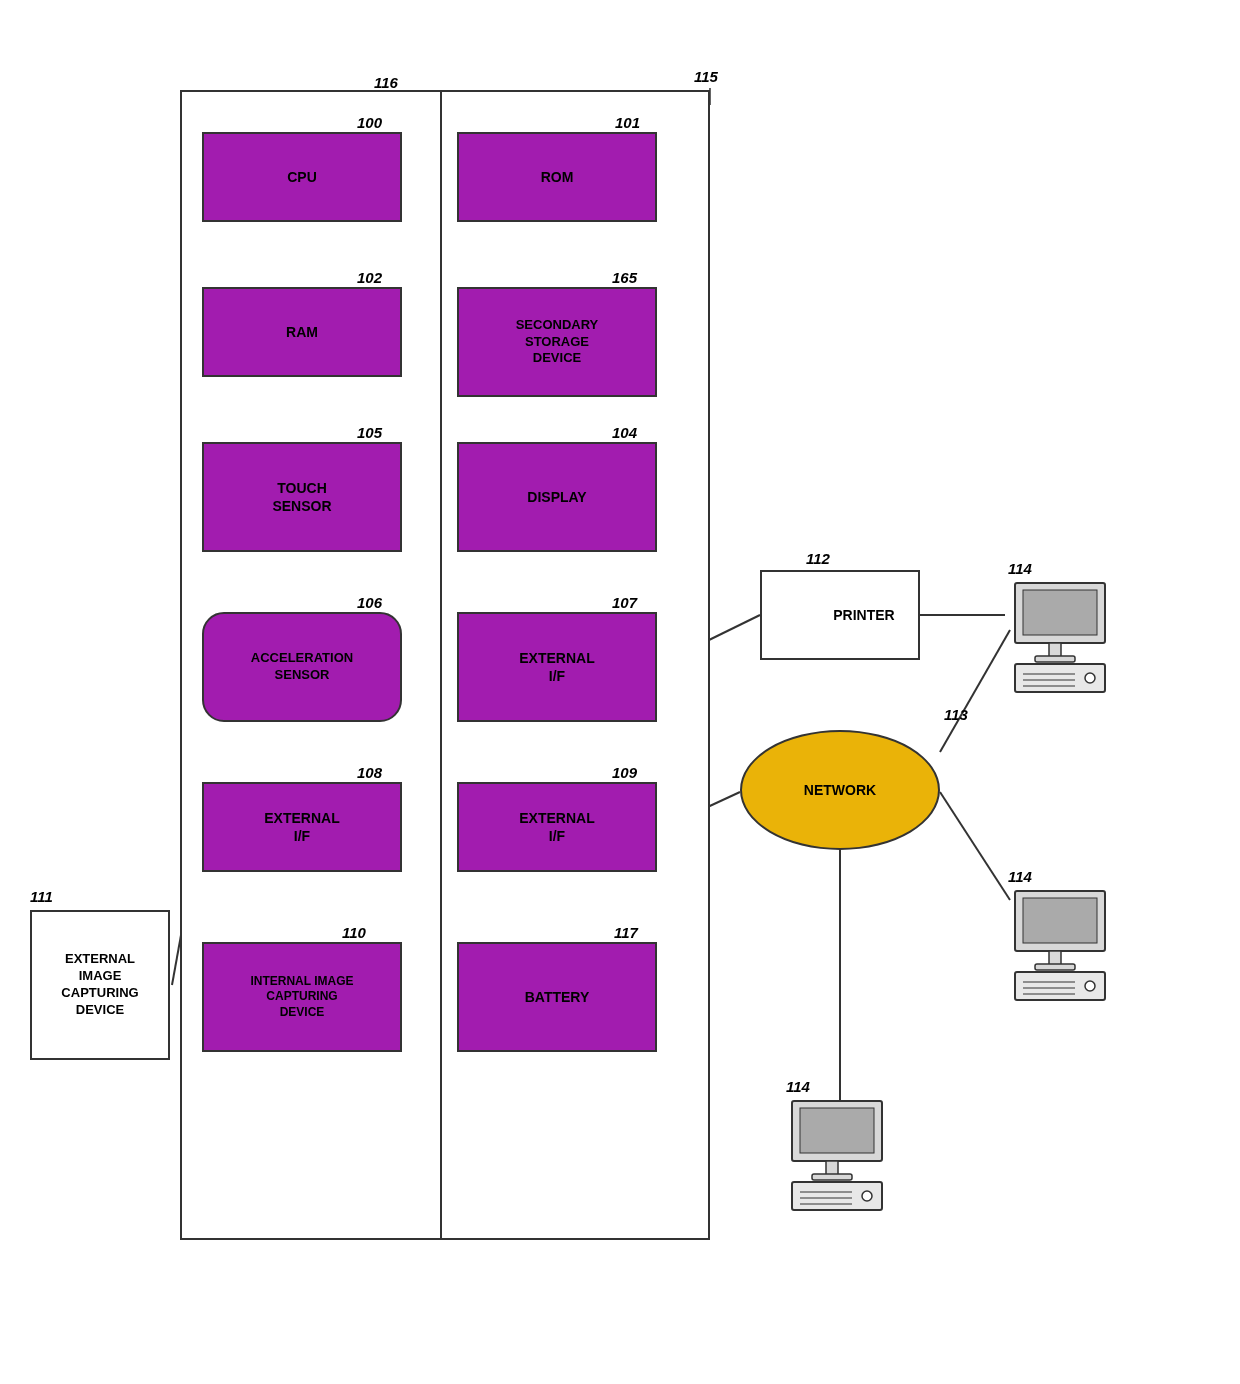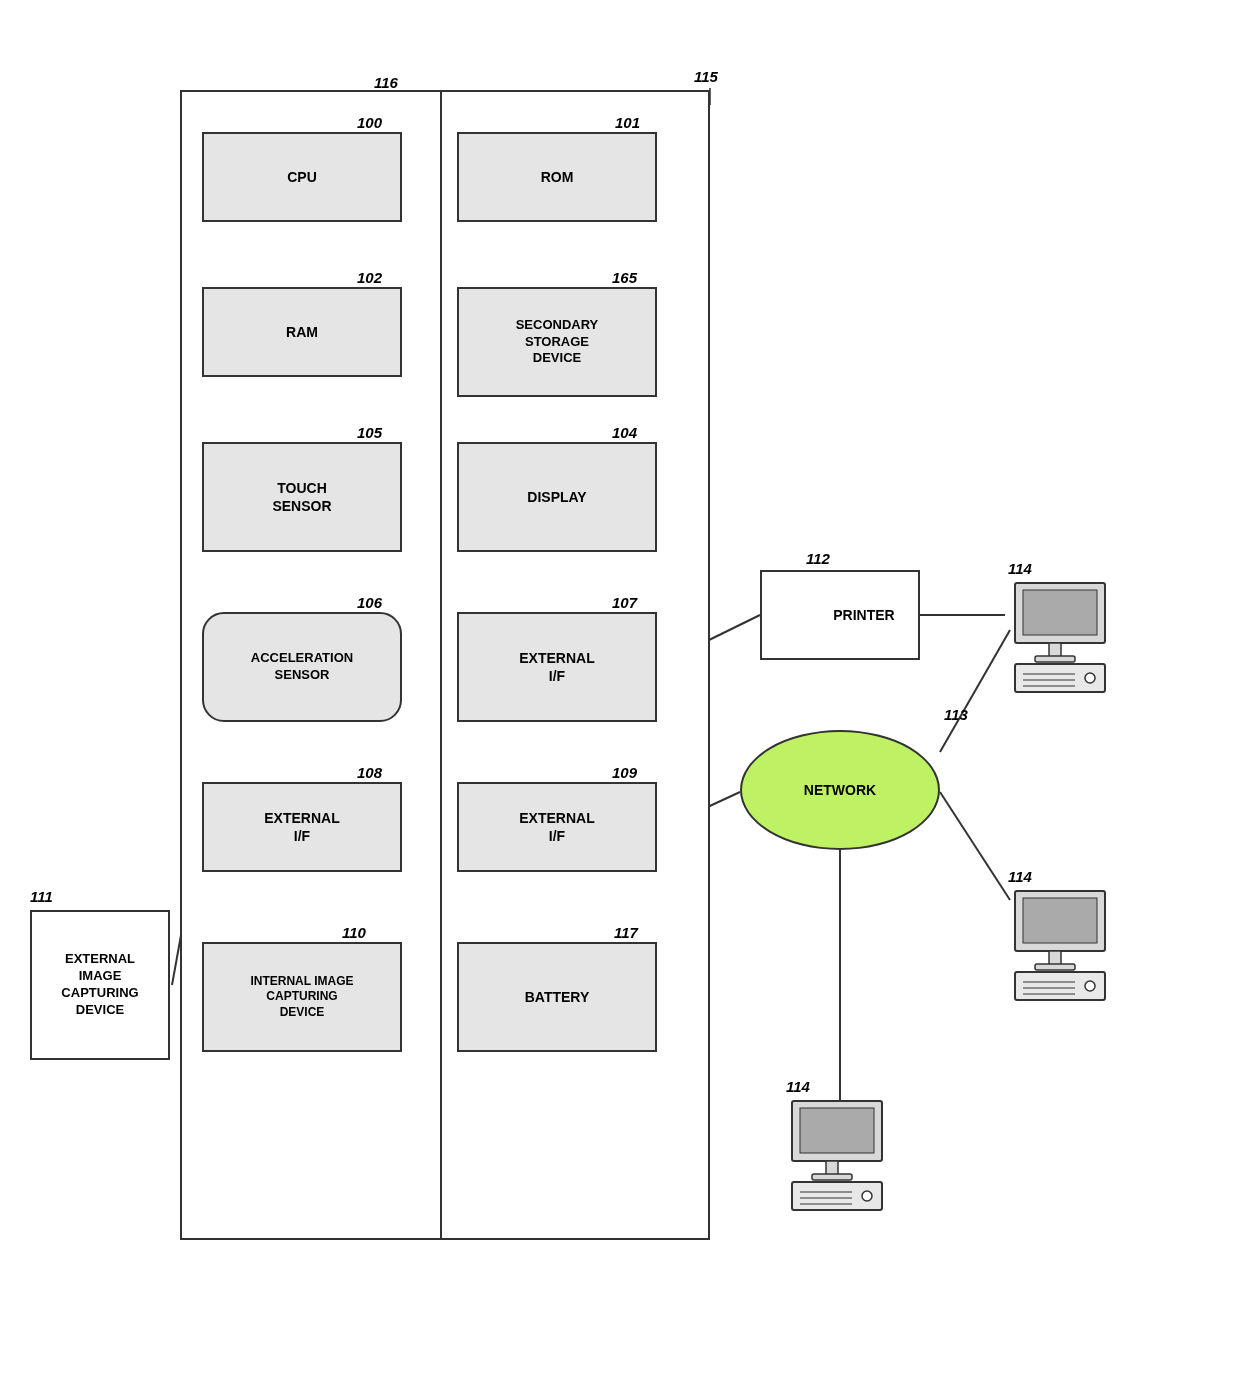--- a/index.html
+++ b/index.html
@@ -38,21 +38,21 @@
       top: 0;
       width: 260px;
       height: 100%;
       border-right: 2px solid #333;
     }
 
     
     .comp-box {
       position: absolute;
       border: 2px solid #333;
-      background: #e5e5e5;
+      background: #a21caf;
       display: flex;
       align-items: center;
       justify-content: center;
       text-align: center;
       font-size: 14px;
       font-weight: bold;
       line-height: 1.3;
     }
 
     
@@ -110,21 +110,21 @@
 
     
     .network-ellipse {
       position: absolute;
       top: 700px;
       left: 710px;
       width: 200px;
       height: 120px;
       border: 2px solid #333;
       border-radius: 50%;
-      background: #bef264;
+      background: #eab308;
       display: flex;
       align-items: center;
       justify-content: center;
       font-size: 14px;
       font-weight: bold;
     }
 
   </style>
 </head>
 <body>

